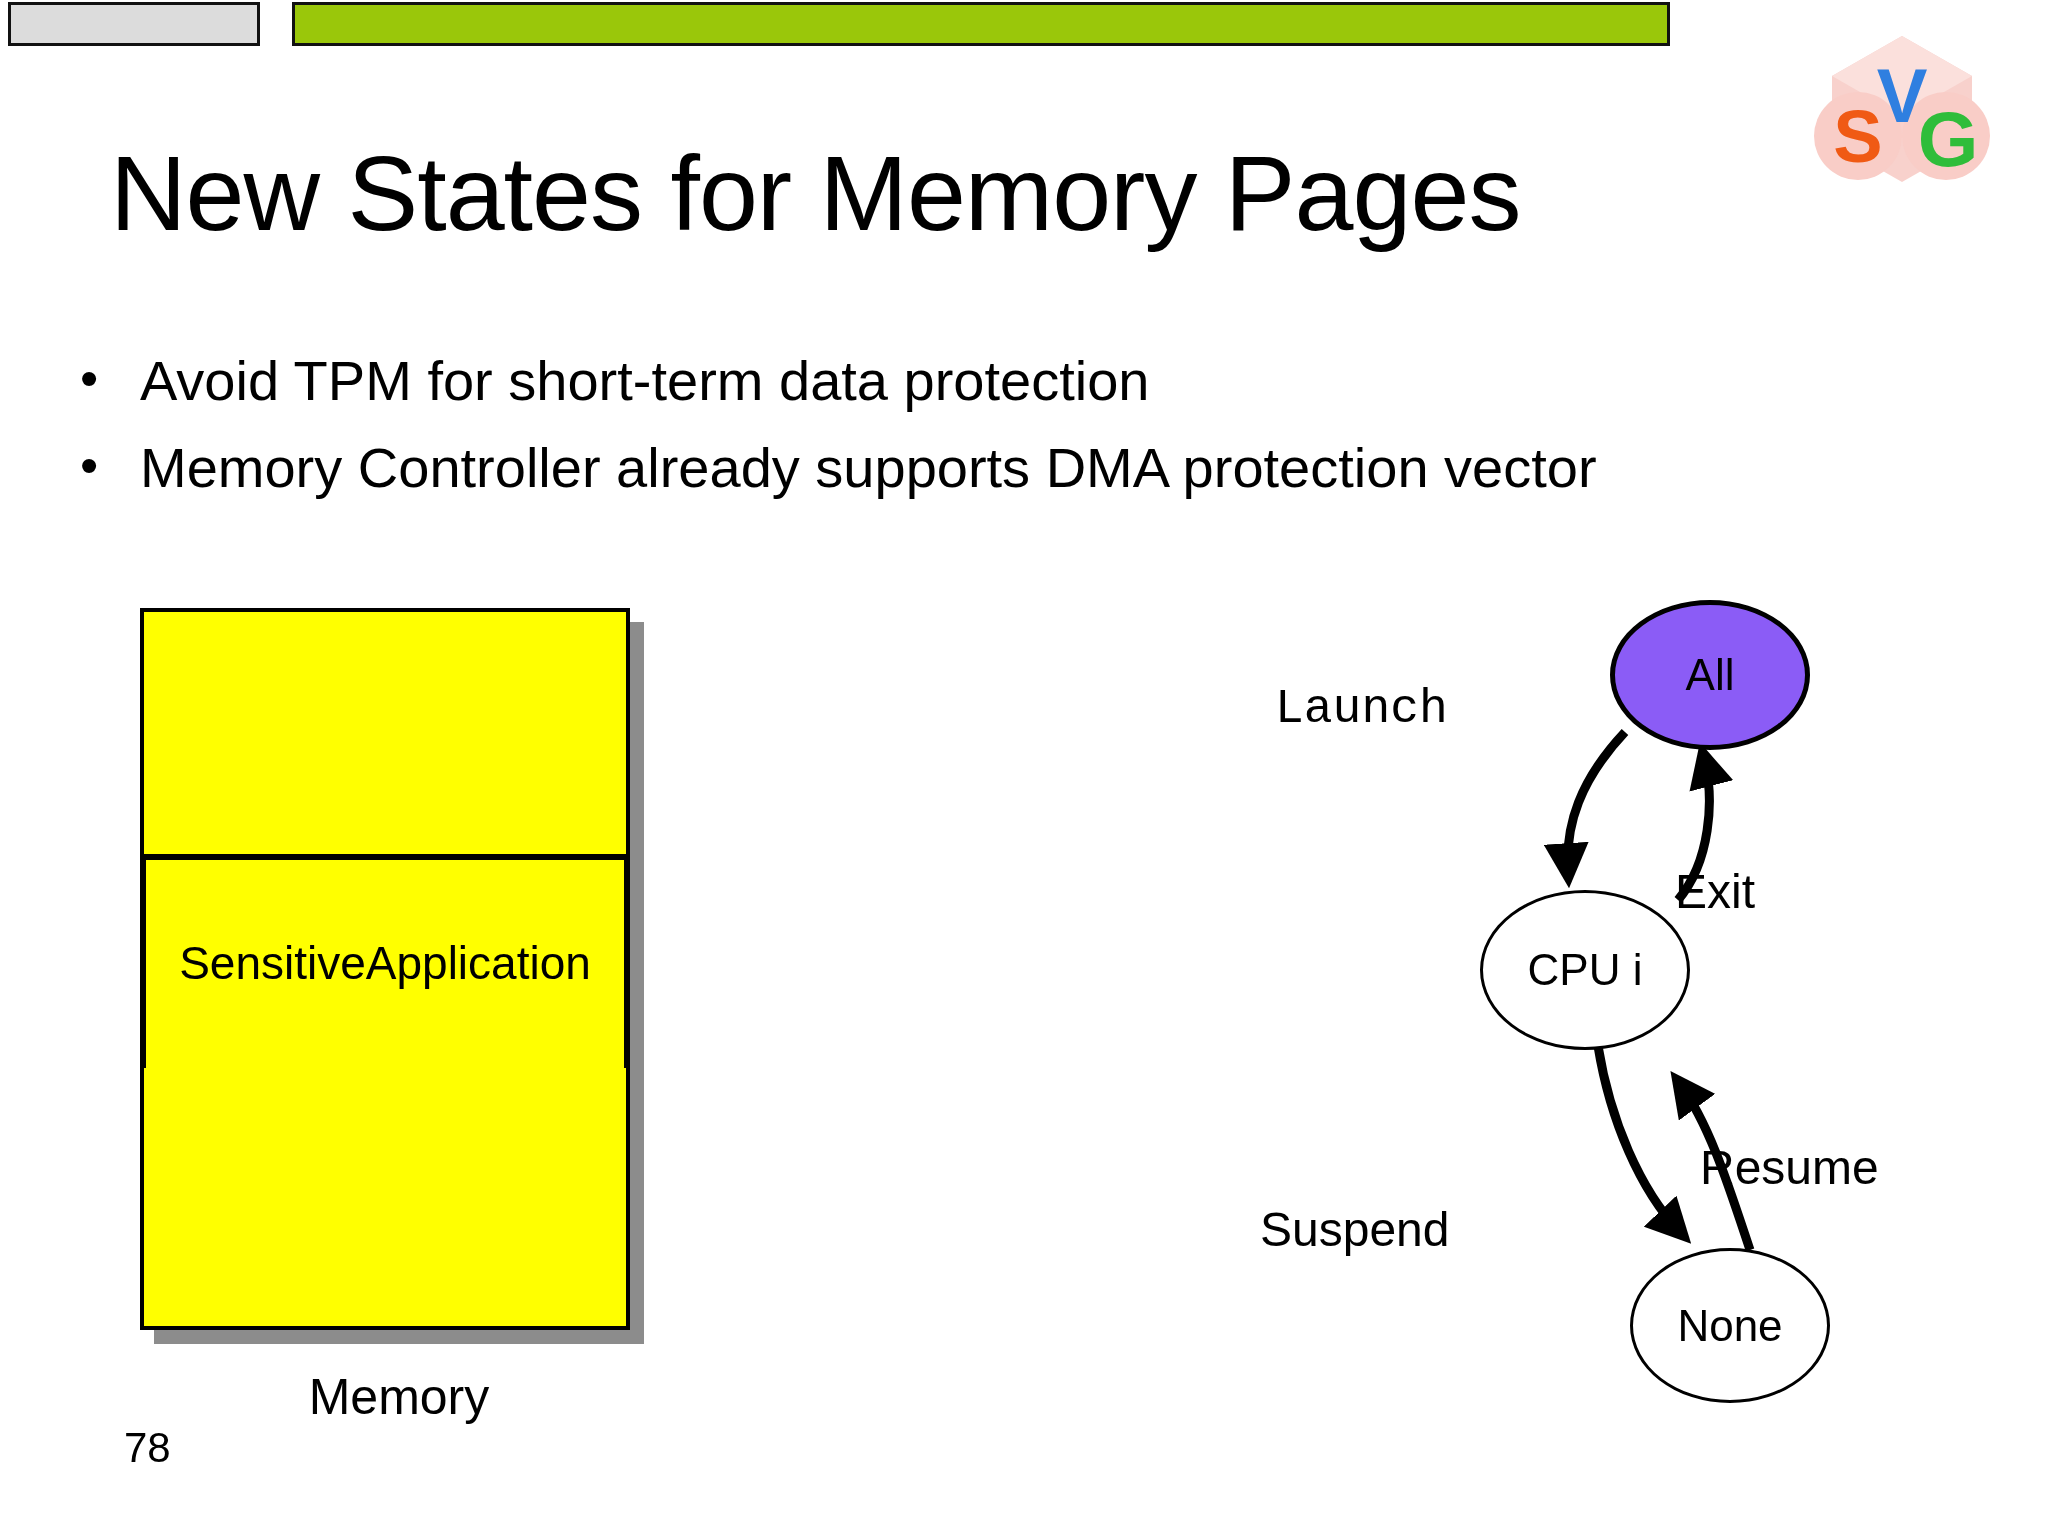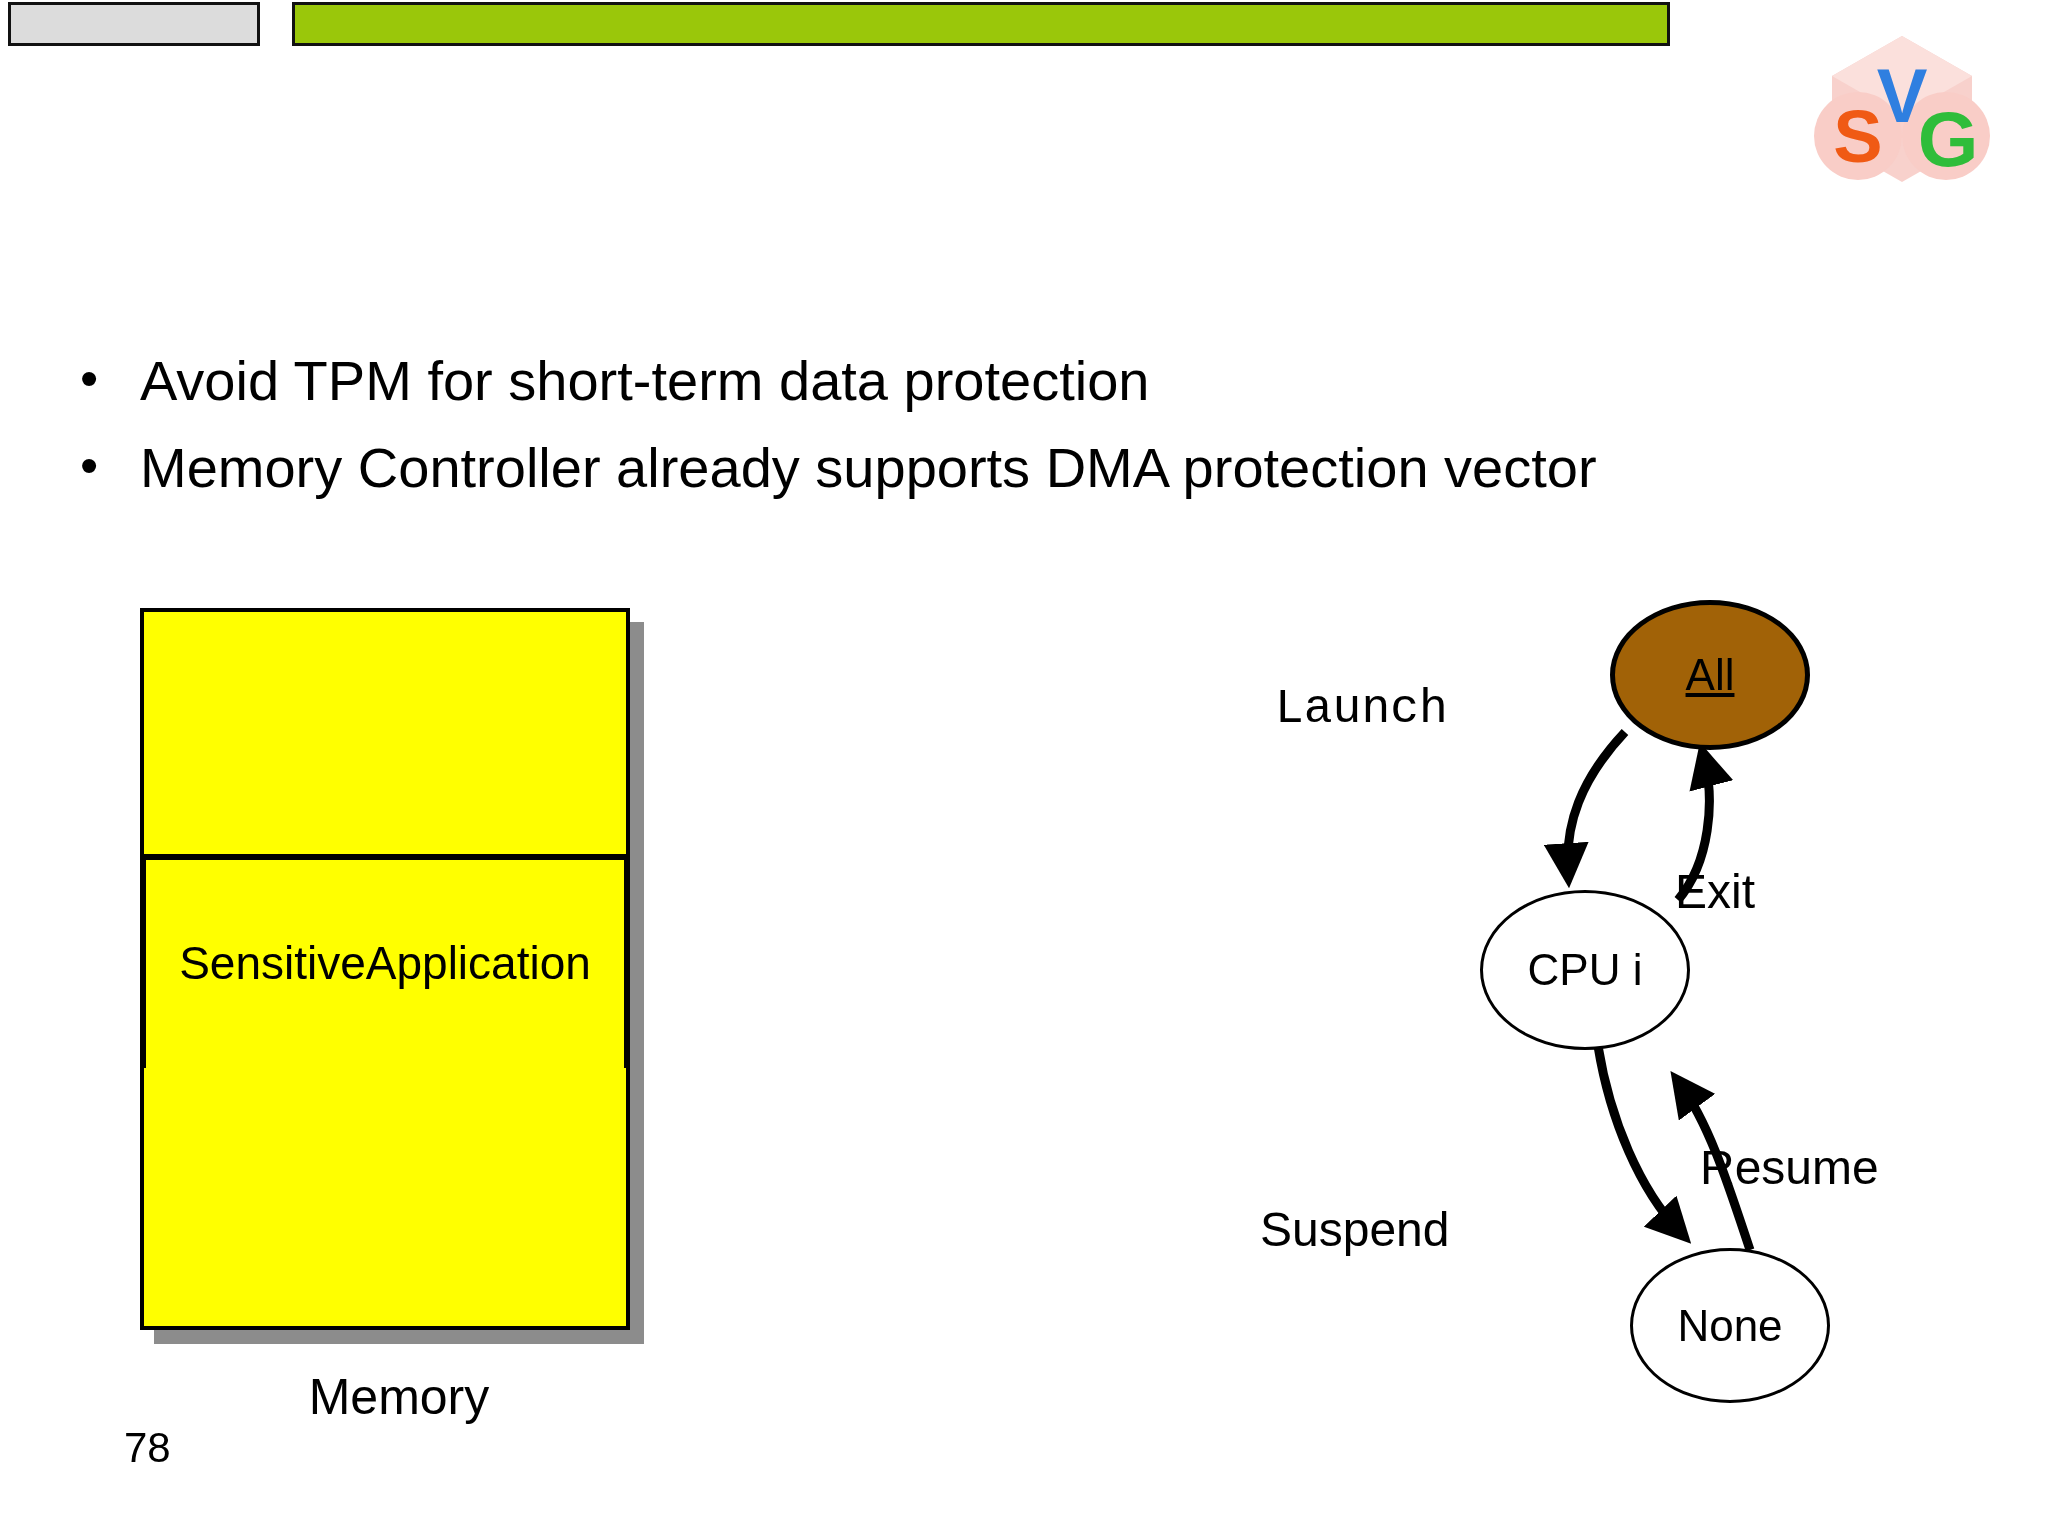--- a/index.html
+++ b/index.html
@@ -175,23 +175,22 @@
     border: 3px solid #000000;
     border-radius: 50%;
     box-sizing: border-box;
     font-size: 44px;
   }
   .node-all {
     left: 330px;
     top: 0px;
     width: 200px;
     height: 150px;
-    background: #a16207;
+    background: #8b5cf6;
     border-width: 5px;
-    text-decoration: underline;
   }
   .node-cpu {
     left: 200px;
     top: 290px;
     width: 210px;
     height: 160px;
     background: #ffffff;
   }
   .node-none {
     left: 350px;
@@ -232,20 +231,21 @@
       <polygon points="106,6 176,46 176,112 106,152 36,112 36,46" fill="#f8cfc9" opacity="0.95"></polygon>
       <polygon points="106,6 176,46 106,86 36,46" fill="#fbe0dc"></polygon>
       <circle cx="62" cy="106" r="44" fill="#f9cdc7"></circle>
       <circle cx="150" cy="106" r="44" fill="#f9cdc7"></circle>
       <text x="106" y="92" font-family="Liberation Sans, sans-serif" font-size="76" font-weight="bold" fill="#2f7fe0" text-anchor="middle">V</text>
       <text x="62" y="132" font-family="Liberation Sans, sans-serif" font-size="74" font-weight="bold" fill="#f05a14" text-anchor="middle">S</text>
       <text x="152" y="136" font-family="Liberation Sans, sans-serif" font-size="78" font-weight="bold" fill="#2fbd3a" text-anchor="middle">G</text>
     </svg>
   </div>
 
+  <div class="title">New States for Memory Pages</div>
 
   <div class="bullets">
     <div class="bullet-row">
       <span class="bullet-dot">•</span>
       <span class="bullet-text">Avoid TPM for short-term data protection</span>
     </div>
     <div class="bullet-row">
       <span class="bullet-dot">•</span>
       <span class="bullet-text">Memory Controller already supports DMA protection vector</span>
     </div>

